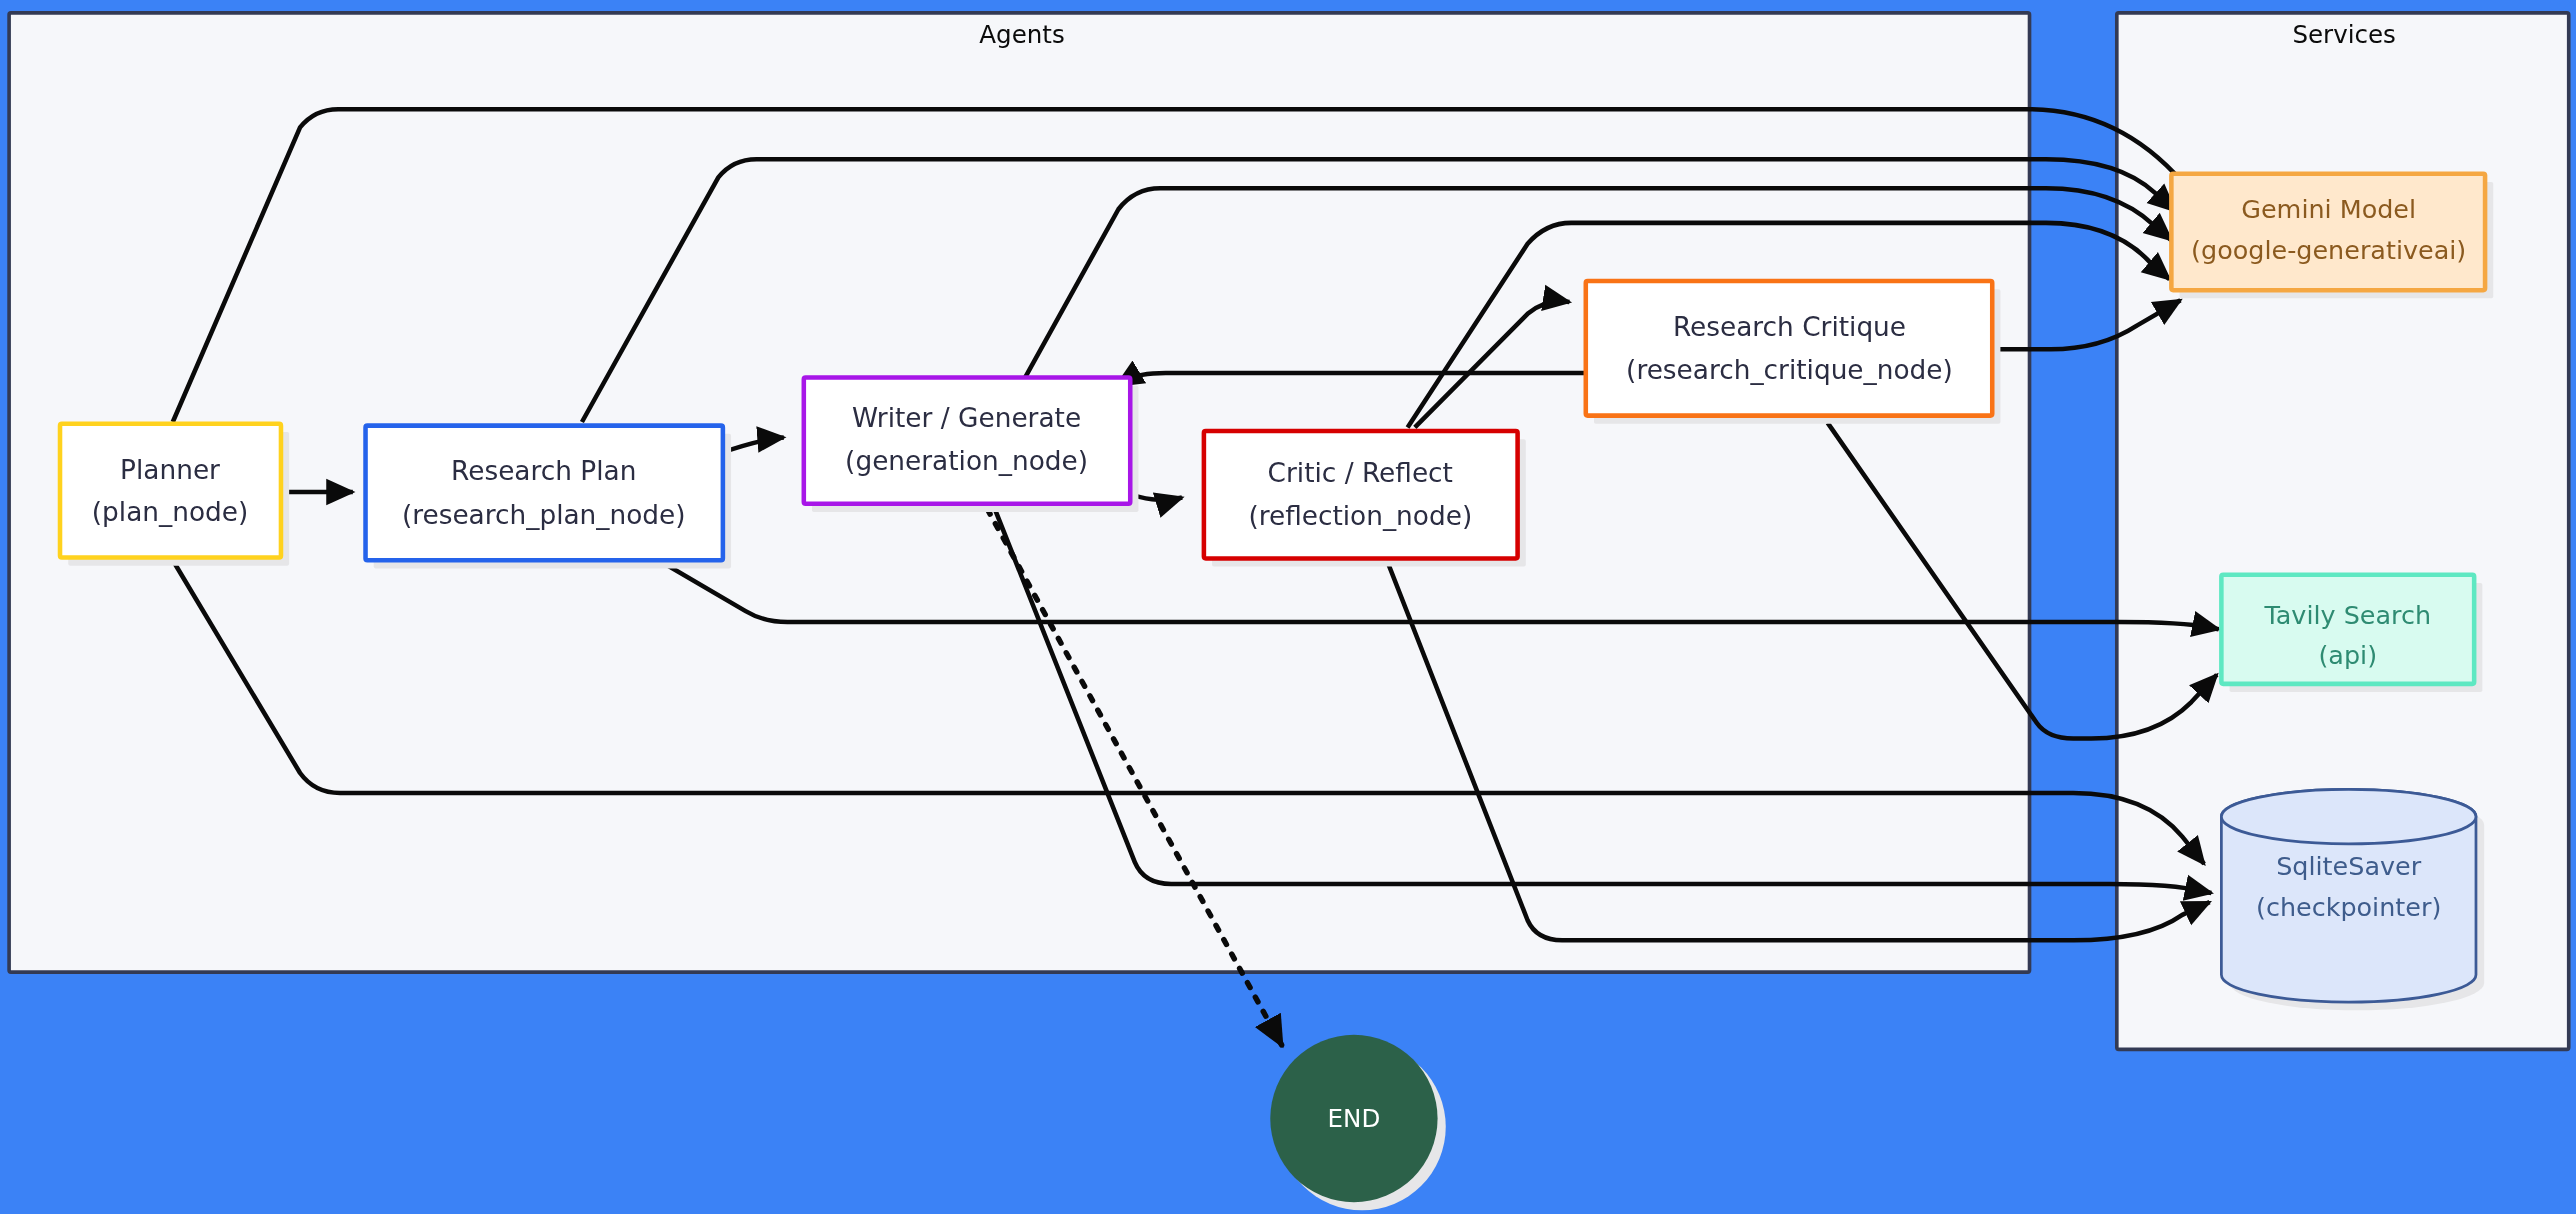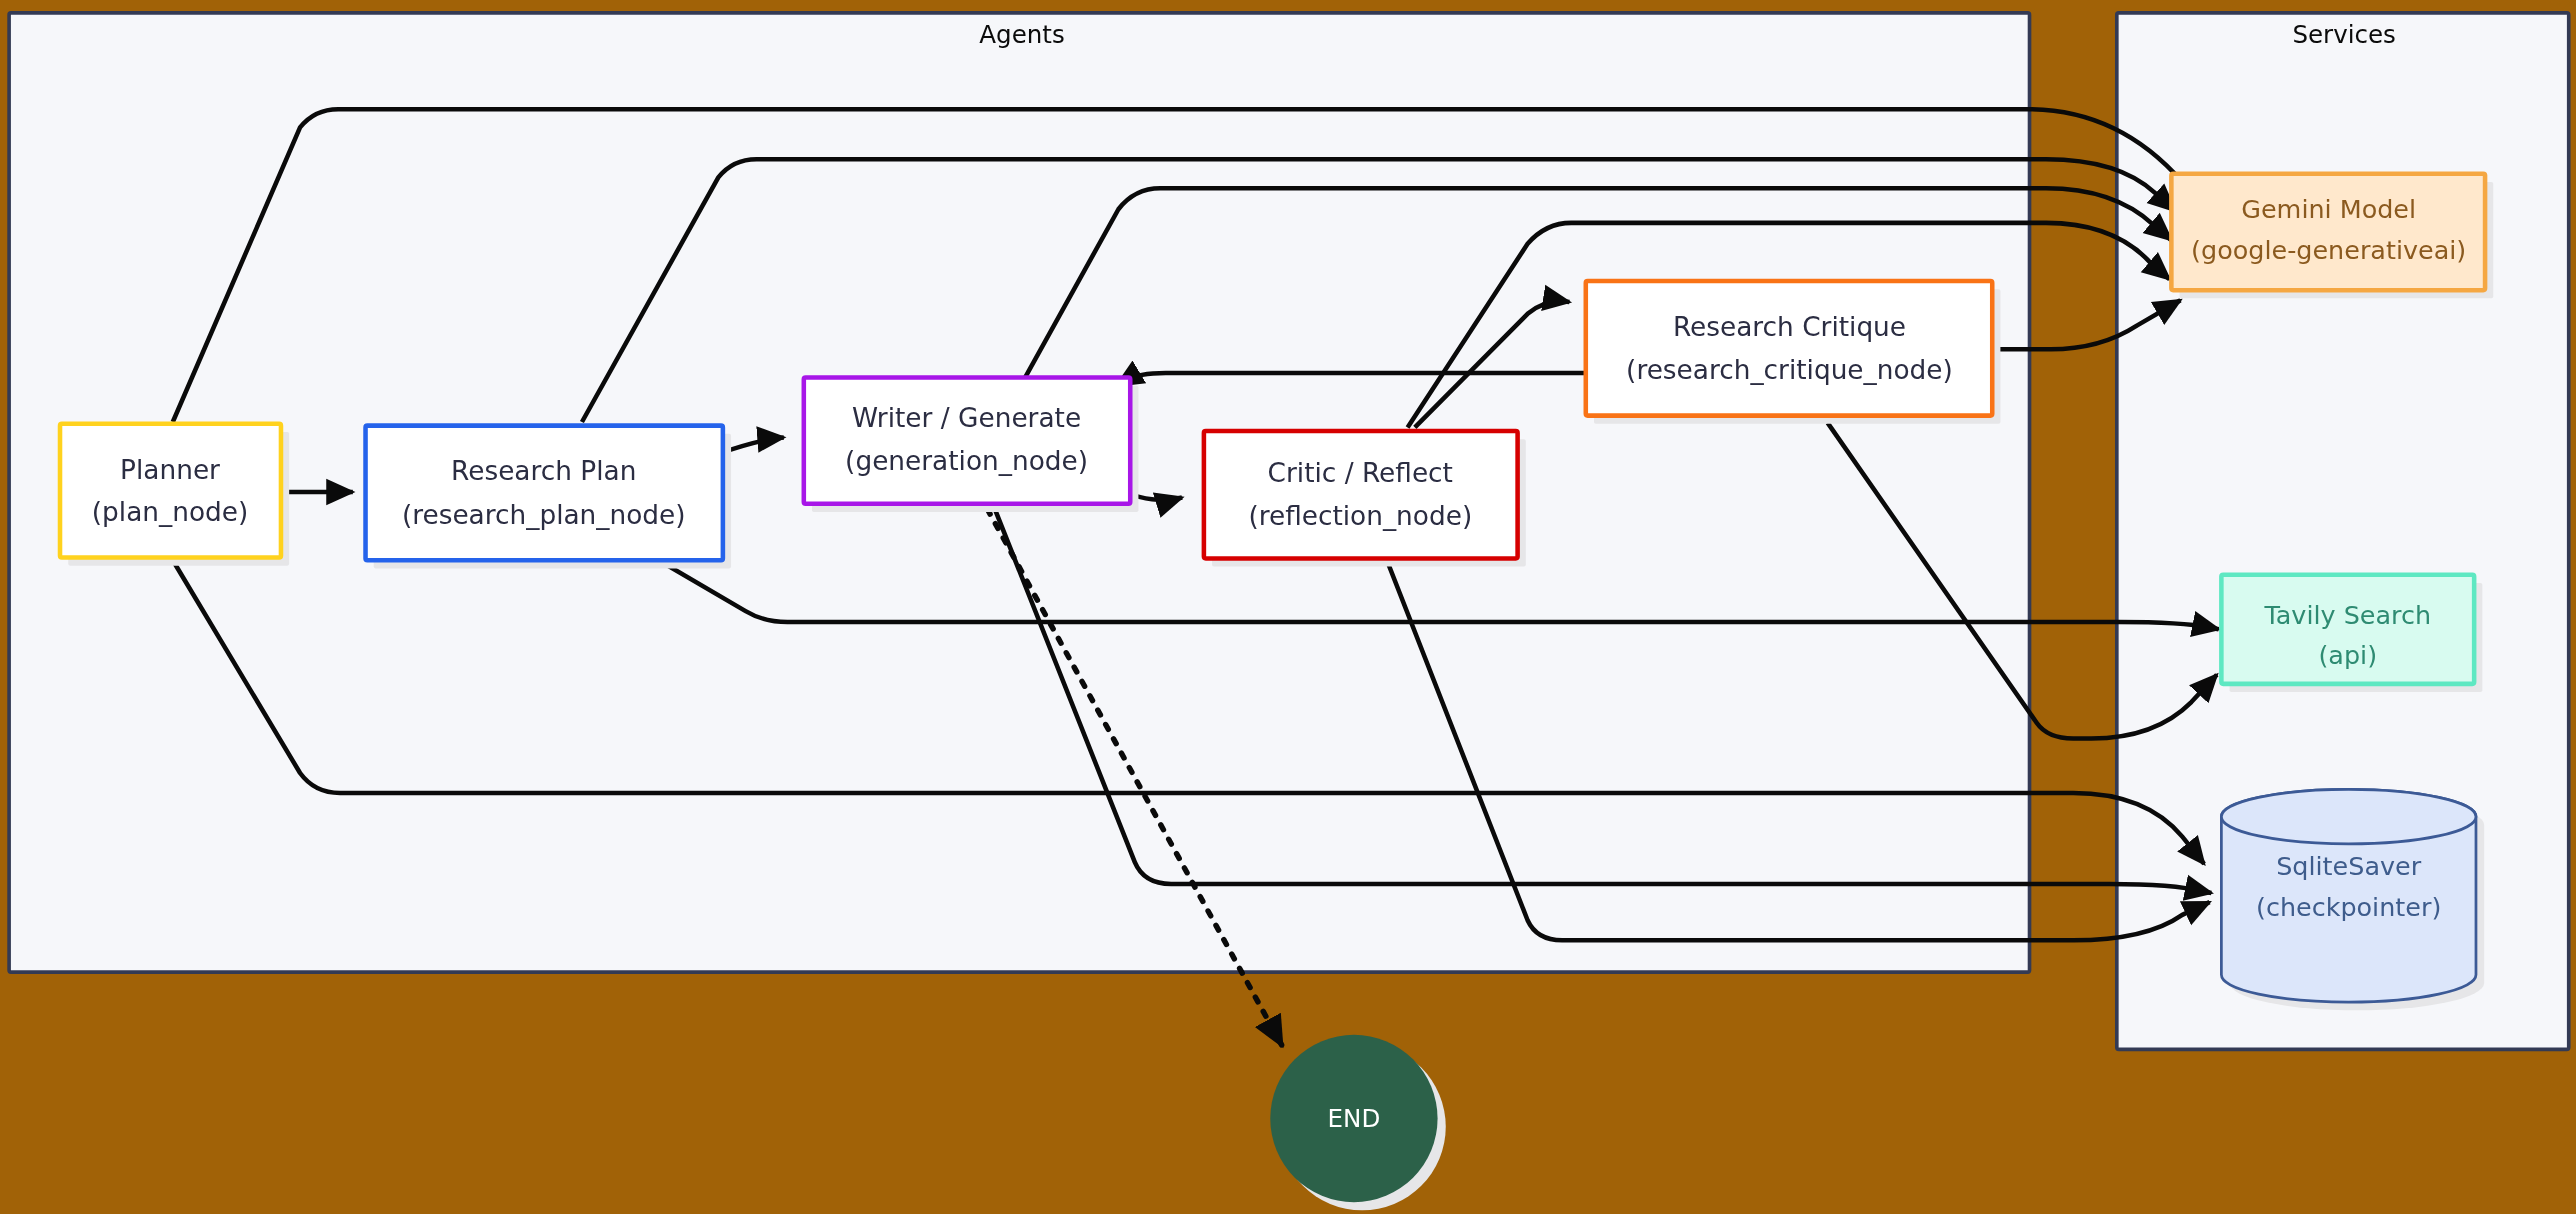--- a/index.html
+++ b/index.html
@@ -6,21 +6,21 @@
   html, body {
     margin: 0;
     padding: 0;
     background: #ffffff;
     font-family: "DejaVu Sans", sans-serif;
   }
   #stage {
     position: relative;
     width: 2576px;
     height: 1215px;
-    background: #a16207;
+    background: #3b82f6;
     overflow: hidden;
   }
   svg#canvas {
     position: absolute;
     left: 0;
     top: 0;
     width: 2576px;
     height: 1215px;
   }
   .cluster-rect {

